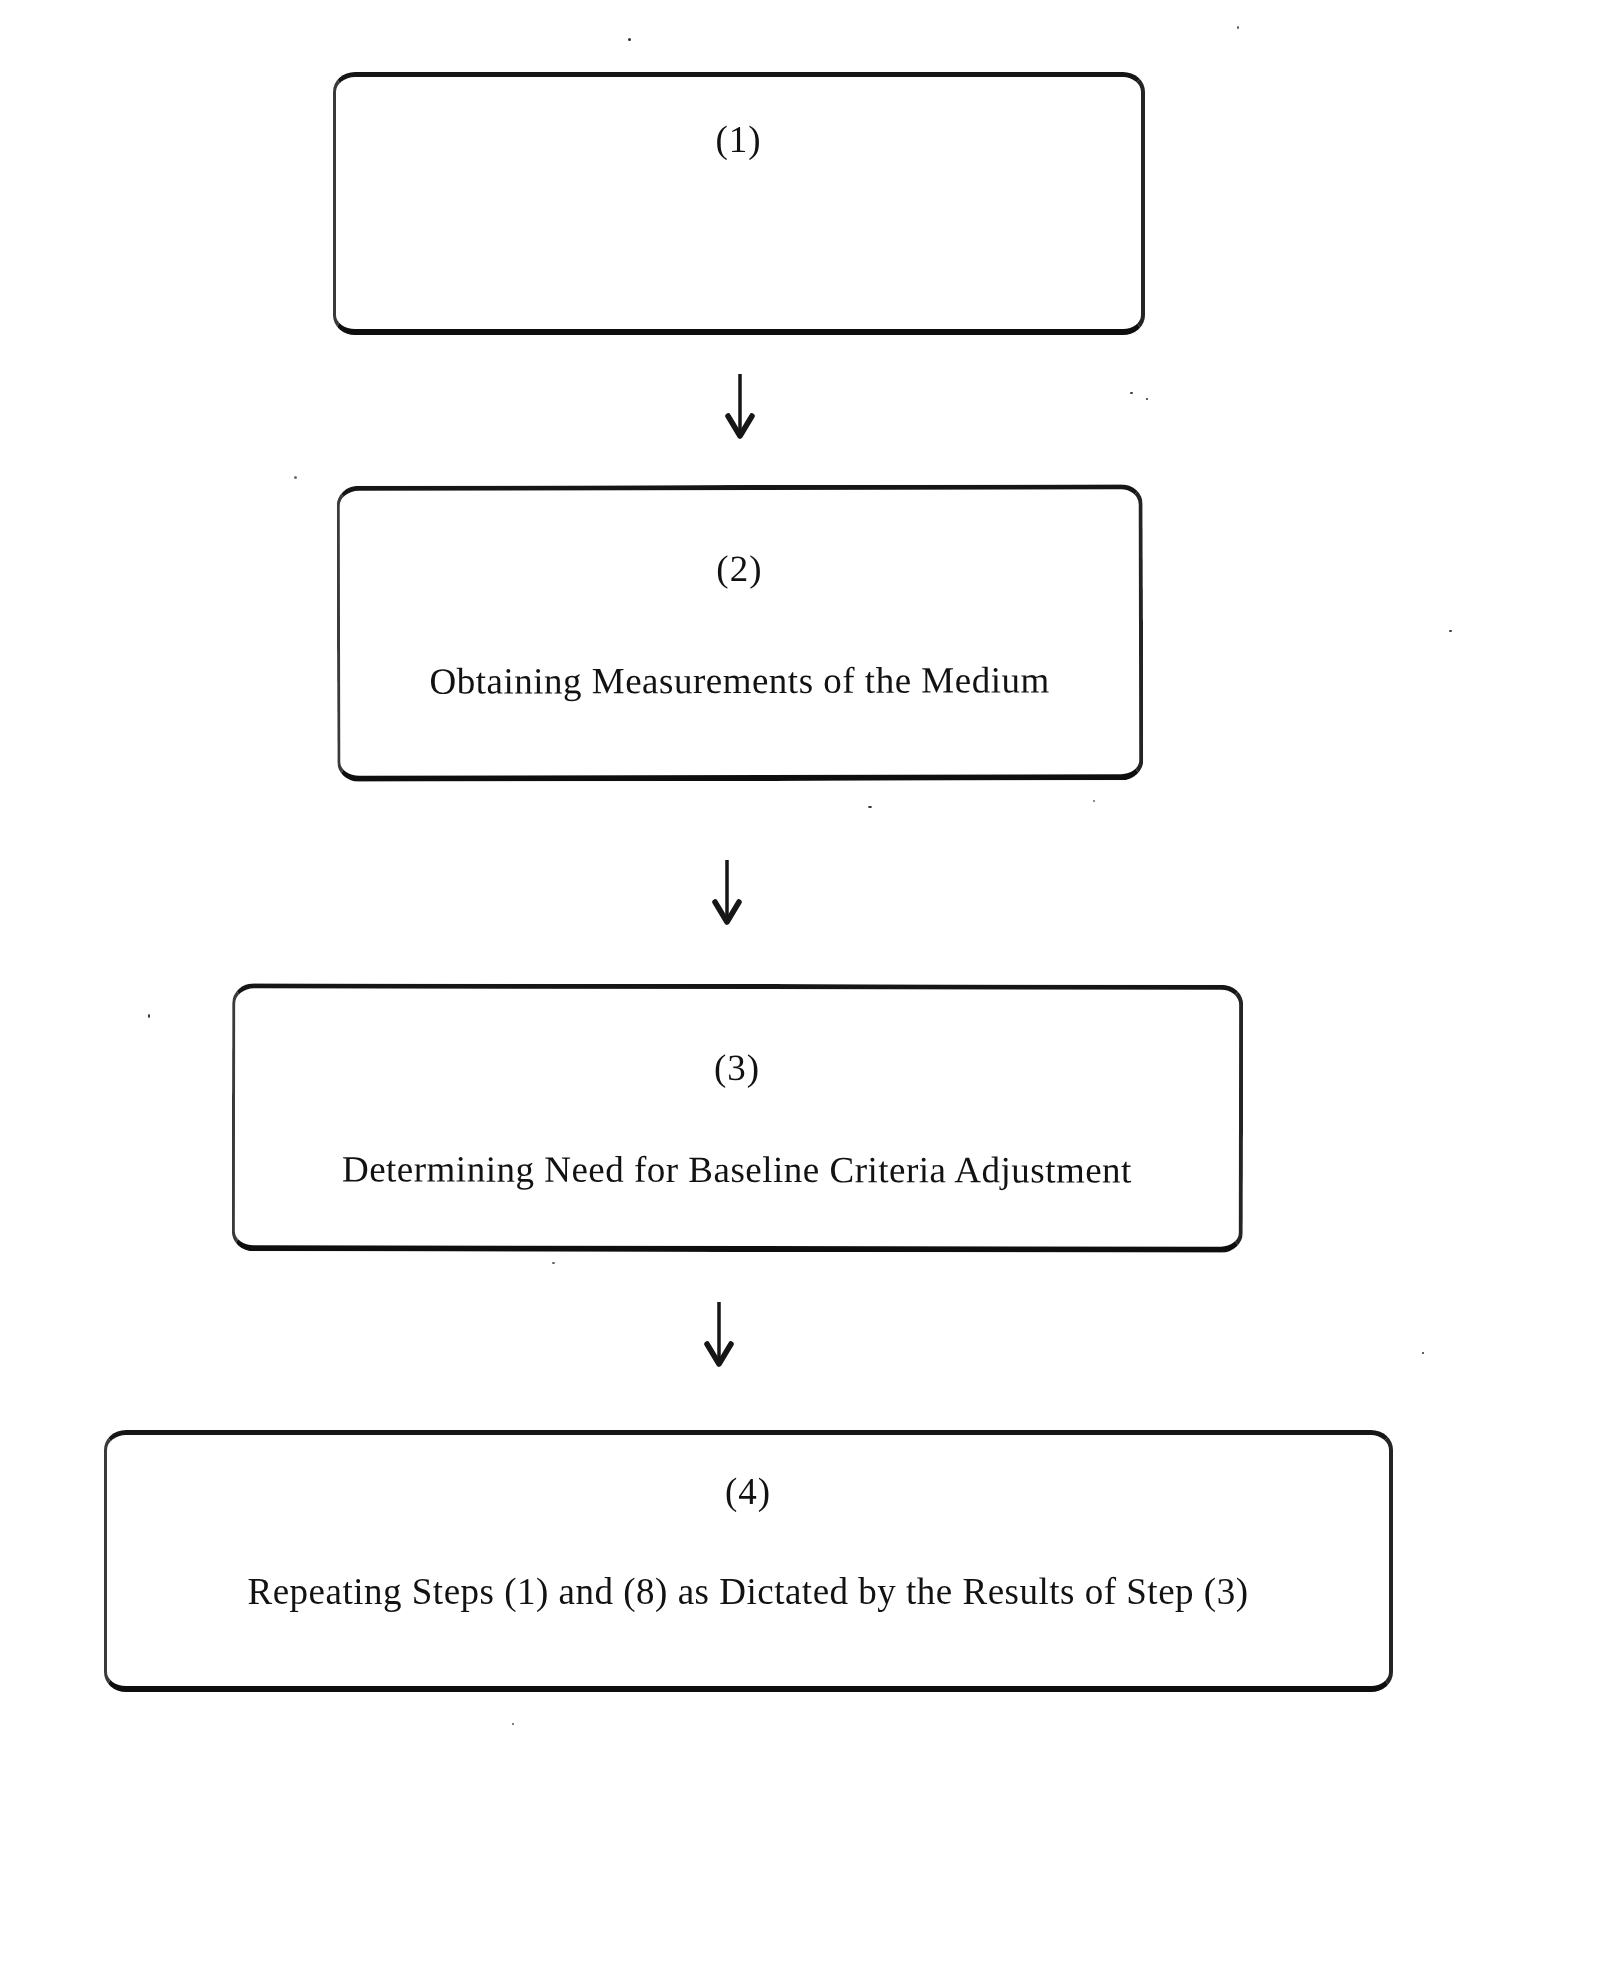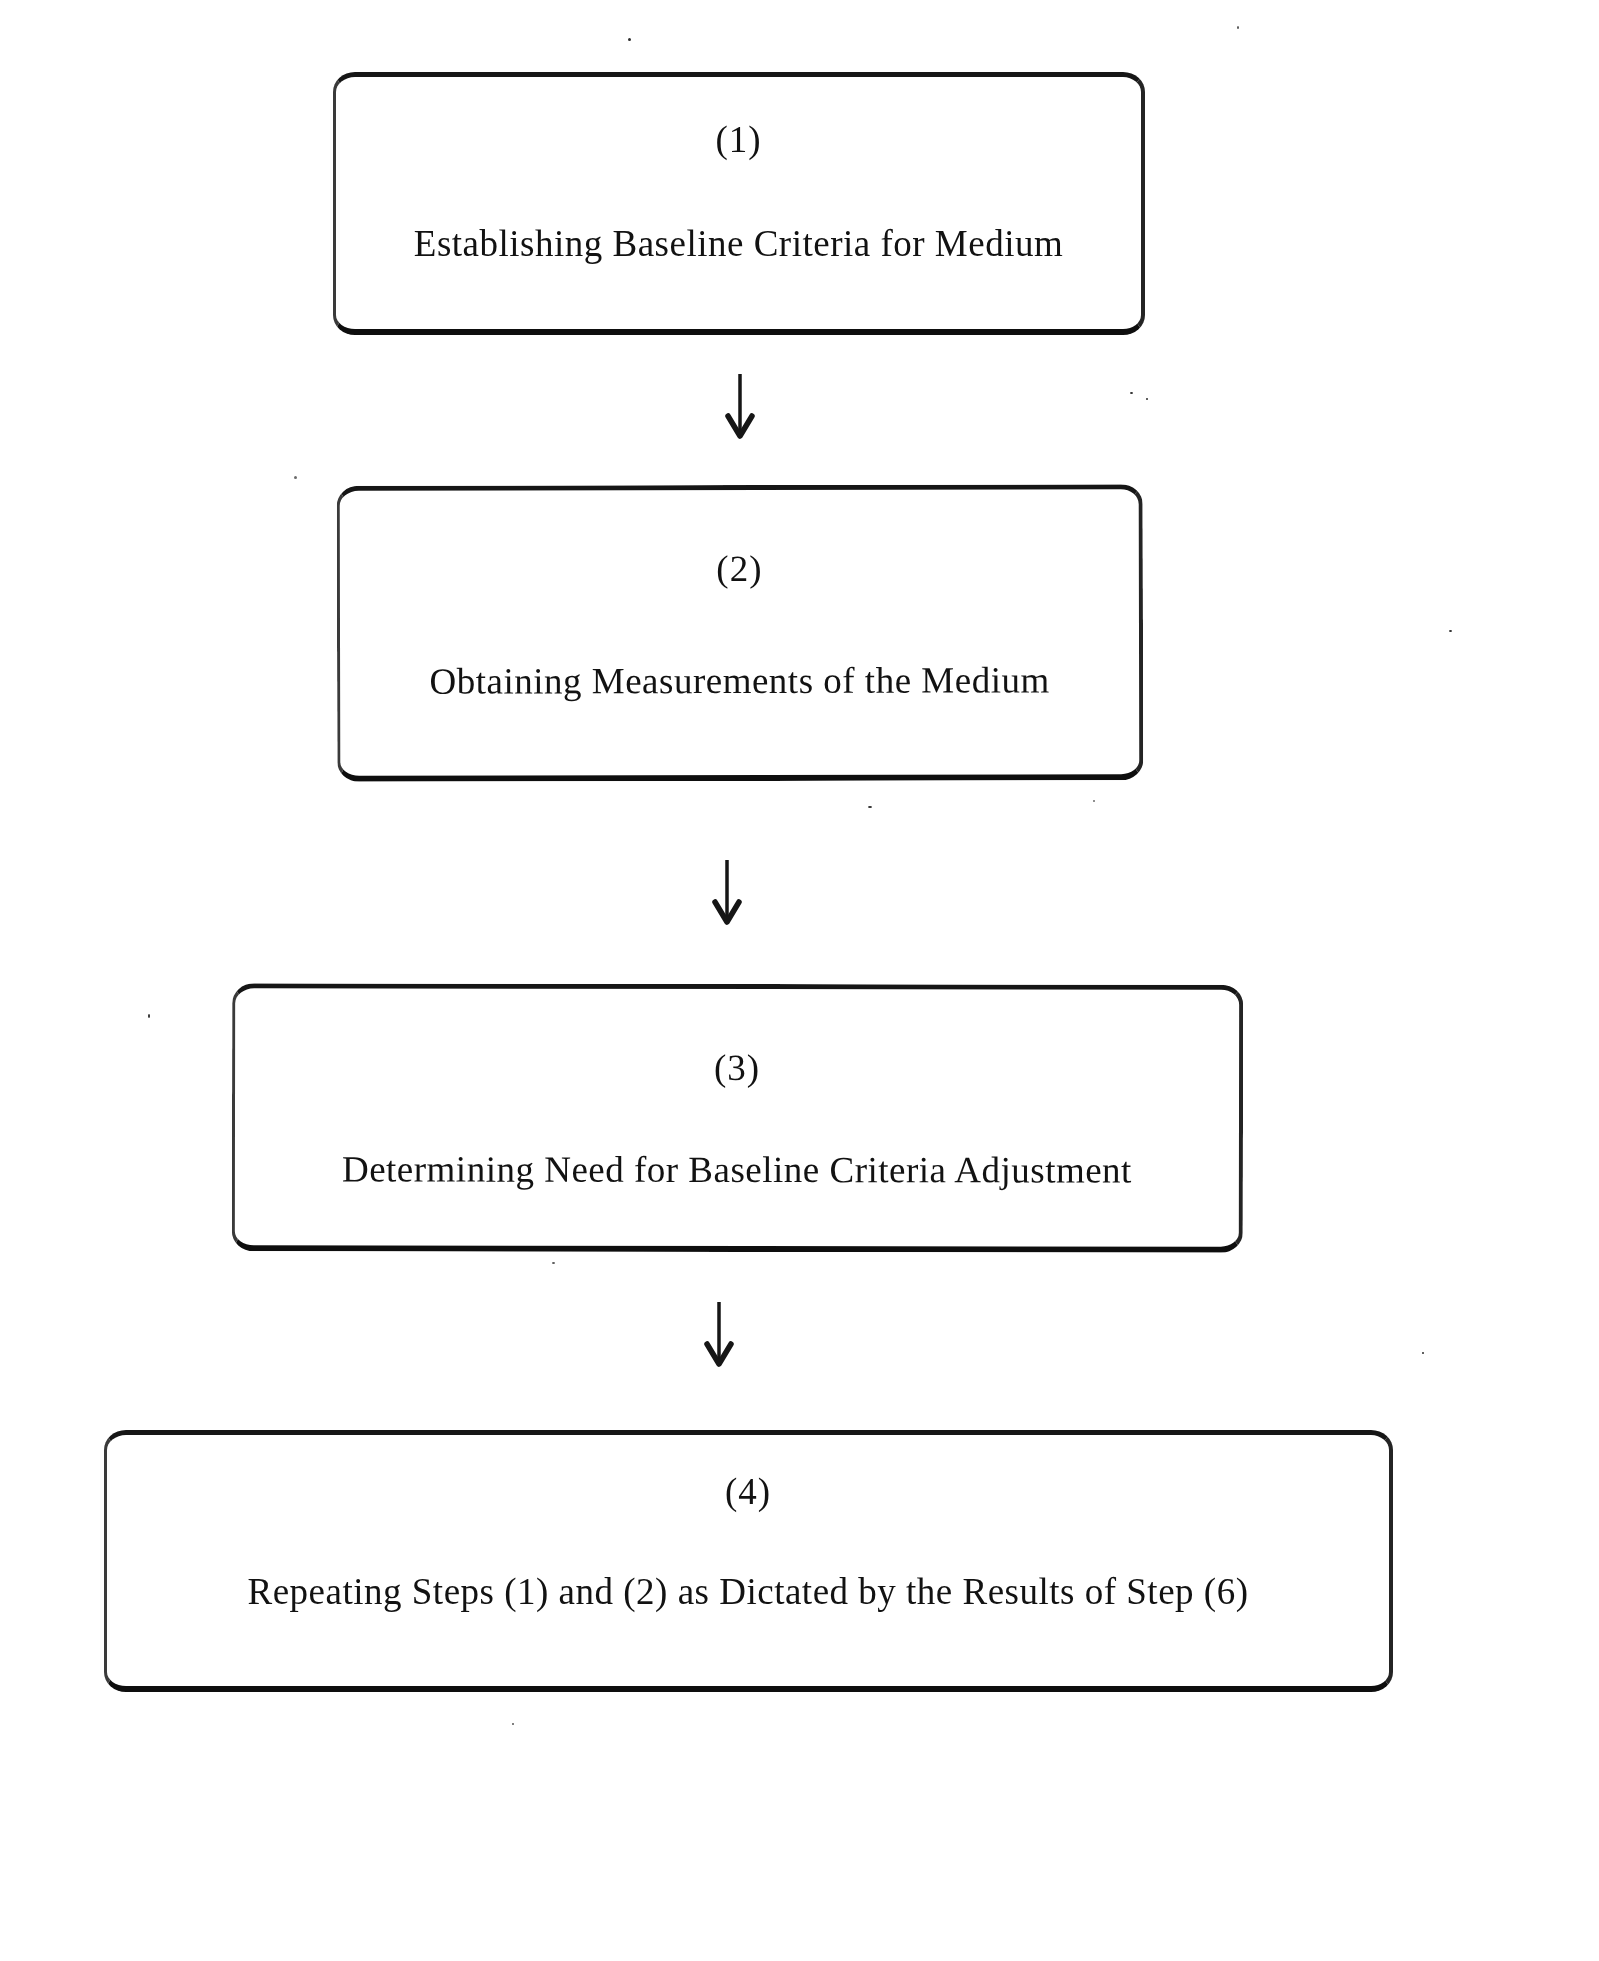--- a/index.html
+++ b/index.html
@@ -55,21 +55,20 @@
 
   .speck { position: absolute; background: #2c2c2c; border-radius: 50%; }
 </style>
 </head>
 <body>
 
 <div class="page">
 
   <div class="flowbox box1">
     <div class="num">(1)</div>
-    <div class="label">Establishing Baseline Criteria for Medium</div>
   </div>
 
   <div class="arrow arrow1">
     <svg viewBox="0 0 34 68" xmlns="http://www.w3.org/2000/svg">
       <line x1="17" y1="2" x2="17" y2="60" stroke="#161616" stroke-width="3.5"></line>
       <path d="M5 44 L17 64 L29 44" fill="none" stroke="#161616" stroke-width="5.5" stroke-linecap="round" stroke-linejoin="round"></path>
     </svg>
   </div>
 
   <div class="flowbox box2">
@@ -91,21 +90,21 @@
 
   <div class="arrow arrow3">
     <svg viewBox="0 0 34 68" xmlns="http://www.w3.org/2000/svg">
       <line x1="17" y1="2" x2="17" y2="60" stroke="#161616" stroke-width="3.5"></line>
       <path d="M5 44 L17 64 L29 44" fill="none" stroke="#161616" stroke-width="5.5" stroke-linecap="round" stroke-linejoin="round"></path>
     </svg>
   </div>
 
   <div class="flowbox box4">
     <div class="num">(4)</div>
-    <div class="label">Repeating Steps (1) and (2) as Dictated by the Results of Step (6)</div>
+    <div class="label">Repeating Steps (1) and (8) as Dictated by the Results of Step (3)</div>
   </div>
 
   <div class="speck" style="left:628px; top:38px;  width:3px; height:3px;"></div>
   <div class="speck" style="left:1237px; top:26px; width:2px; height:3px; opacity:.8;"></div>
   <div class="speck" style="left:1130px; top:392px; width:3px; height:2px;"></div>
   <div class="speck" style="left:1146px; top:398px; width:2px; height:2px;"></div>
   <div class="speck" style="left:294px; top:476px;  width:3px; height:3px; opacity:.7;"></div>
   <div class="speck" style="left:1449px; top:630px; width:3px; height:2px;"></div>
   <div class="speck" style="left:868px; top:806px;  width:4px; height:2px;"></div>
   <div class="speck" style="left:1093px; top:800px; width:2px; height:2px; opacity:.7;"></div>

